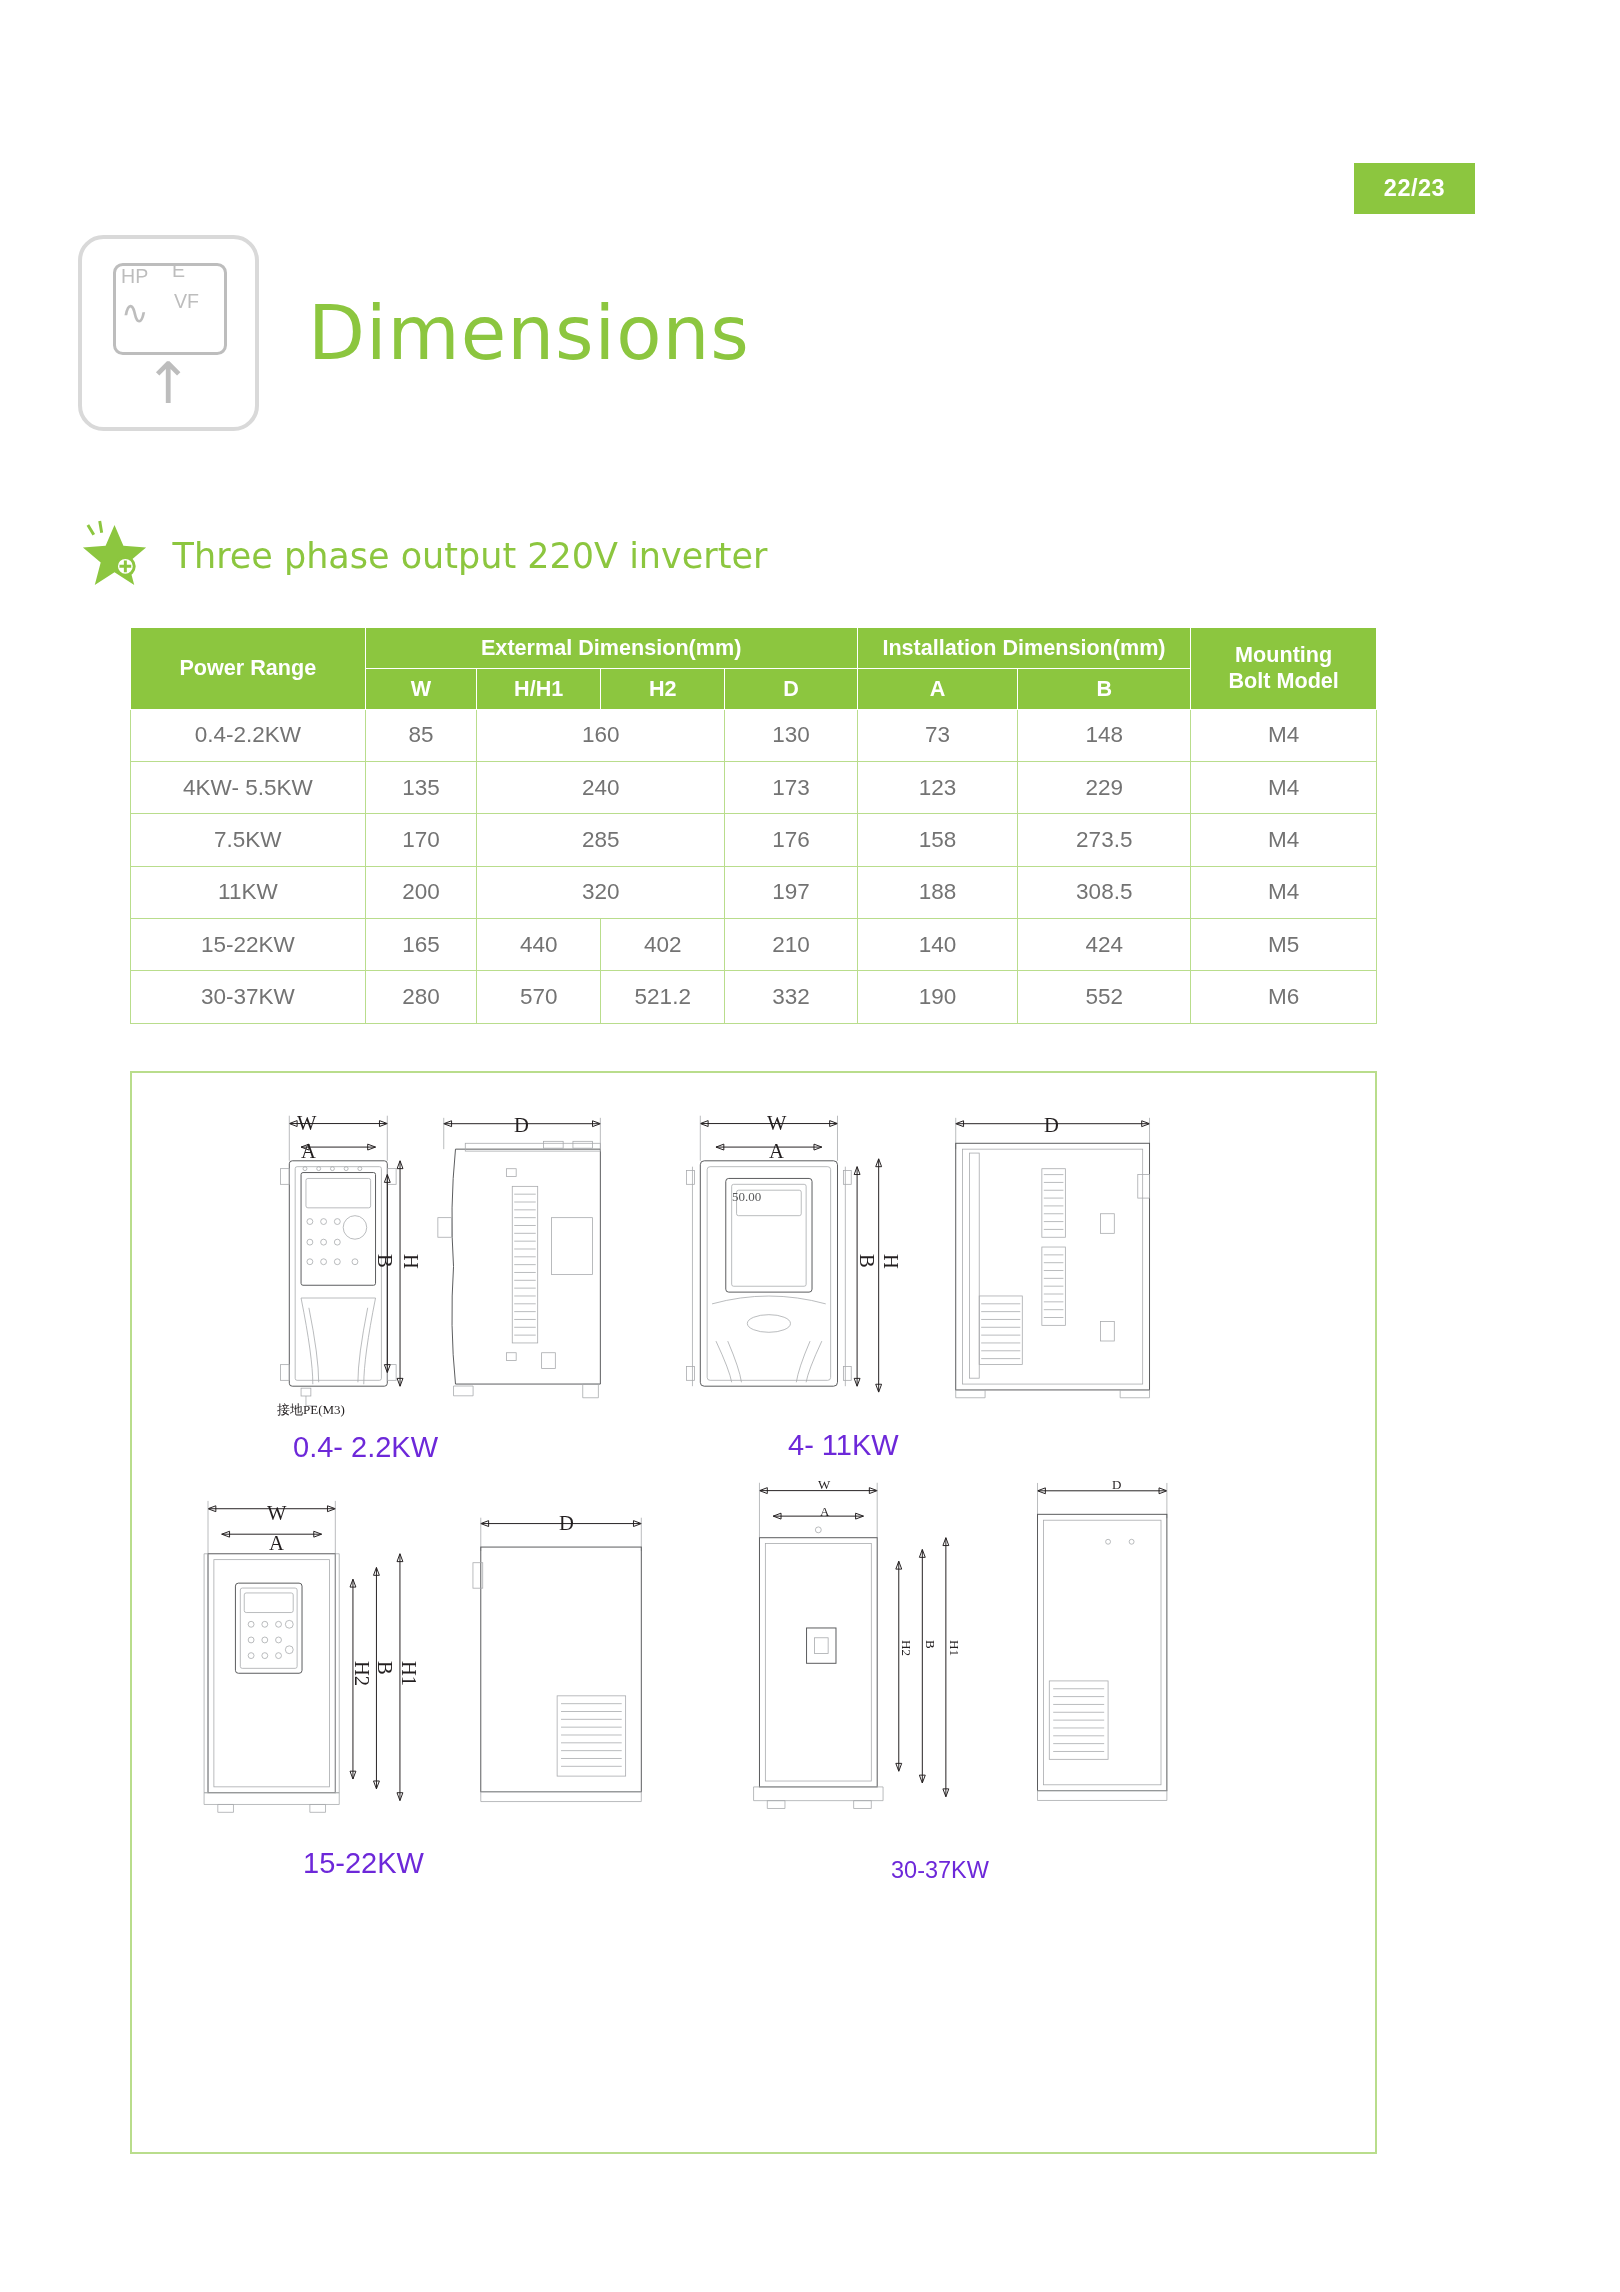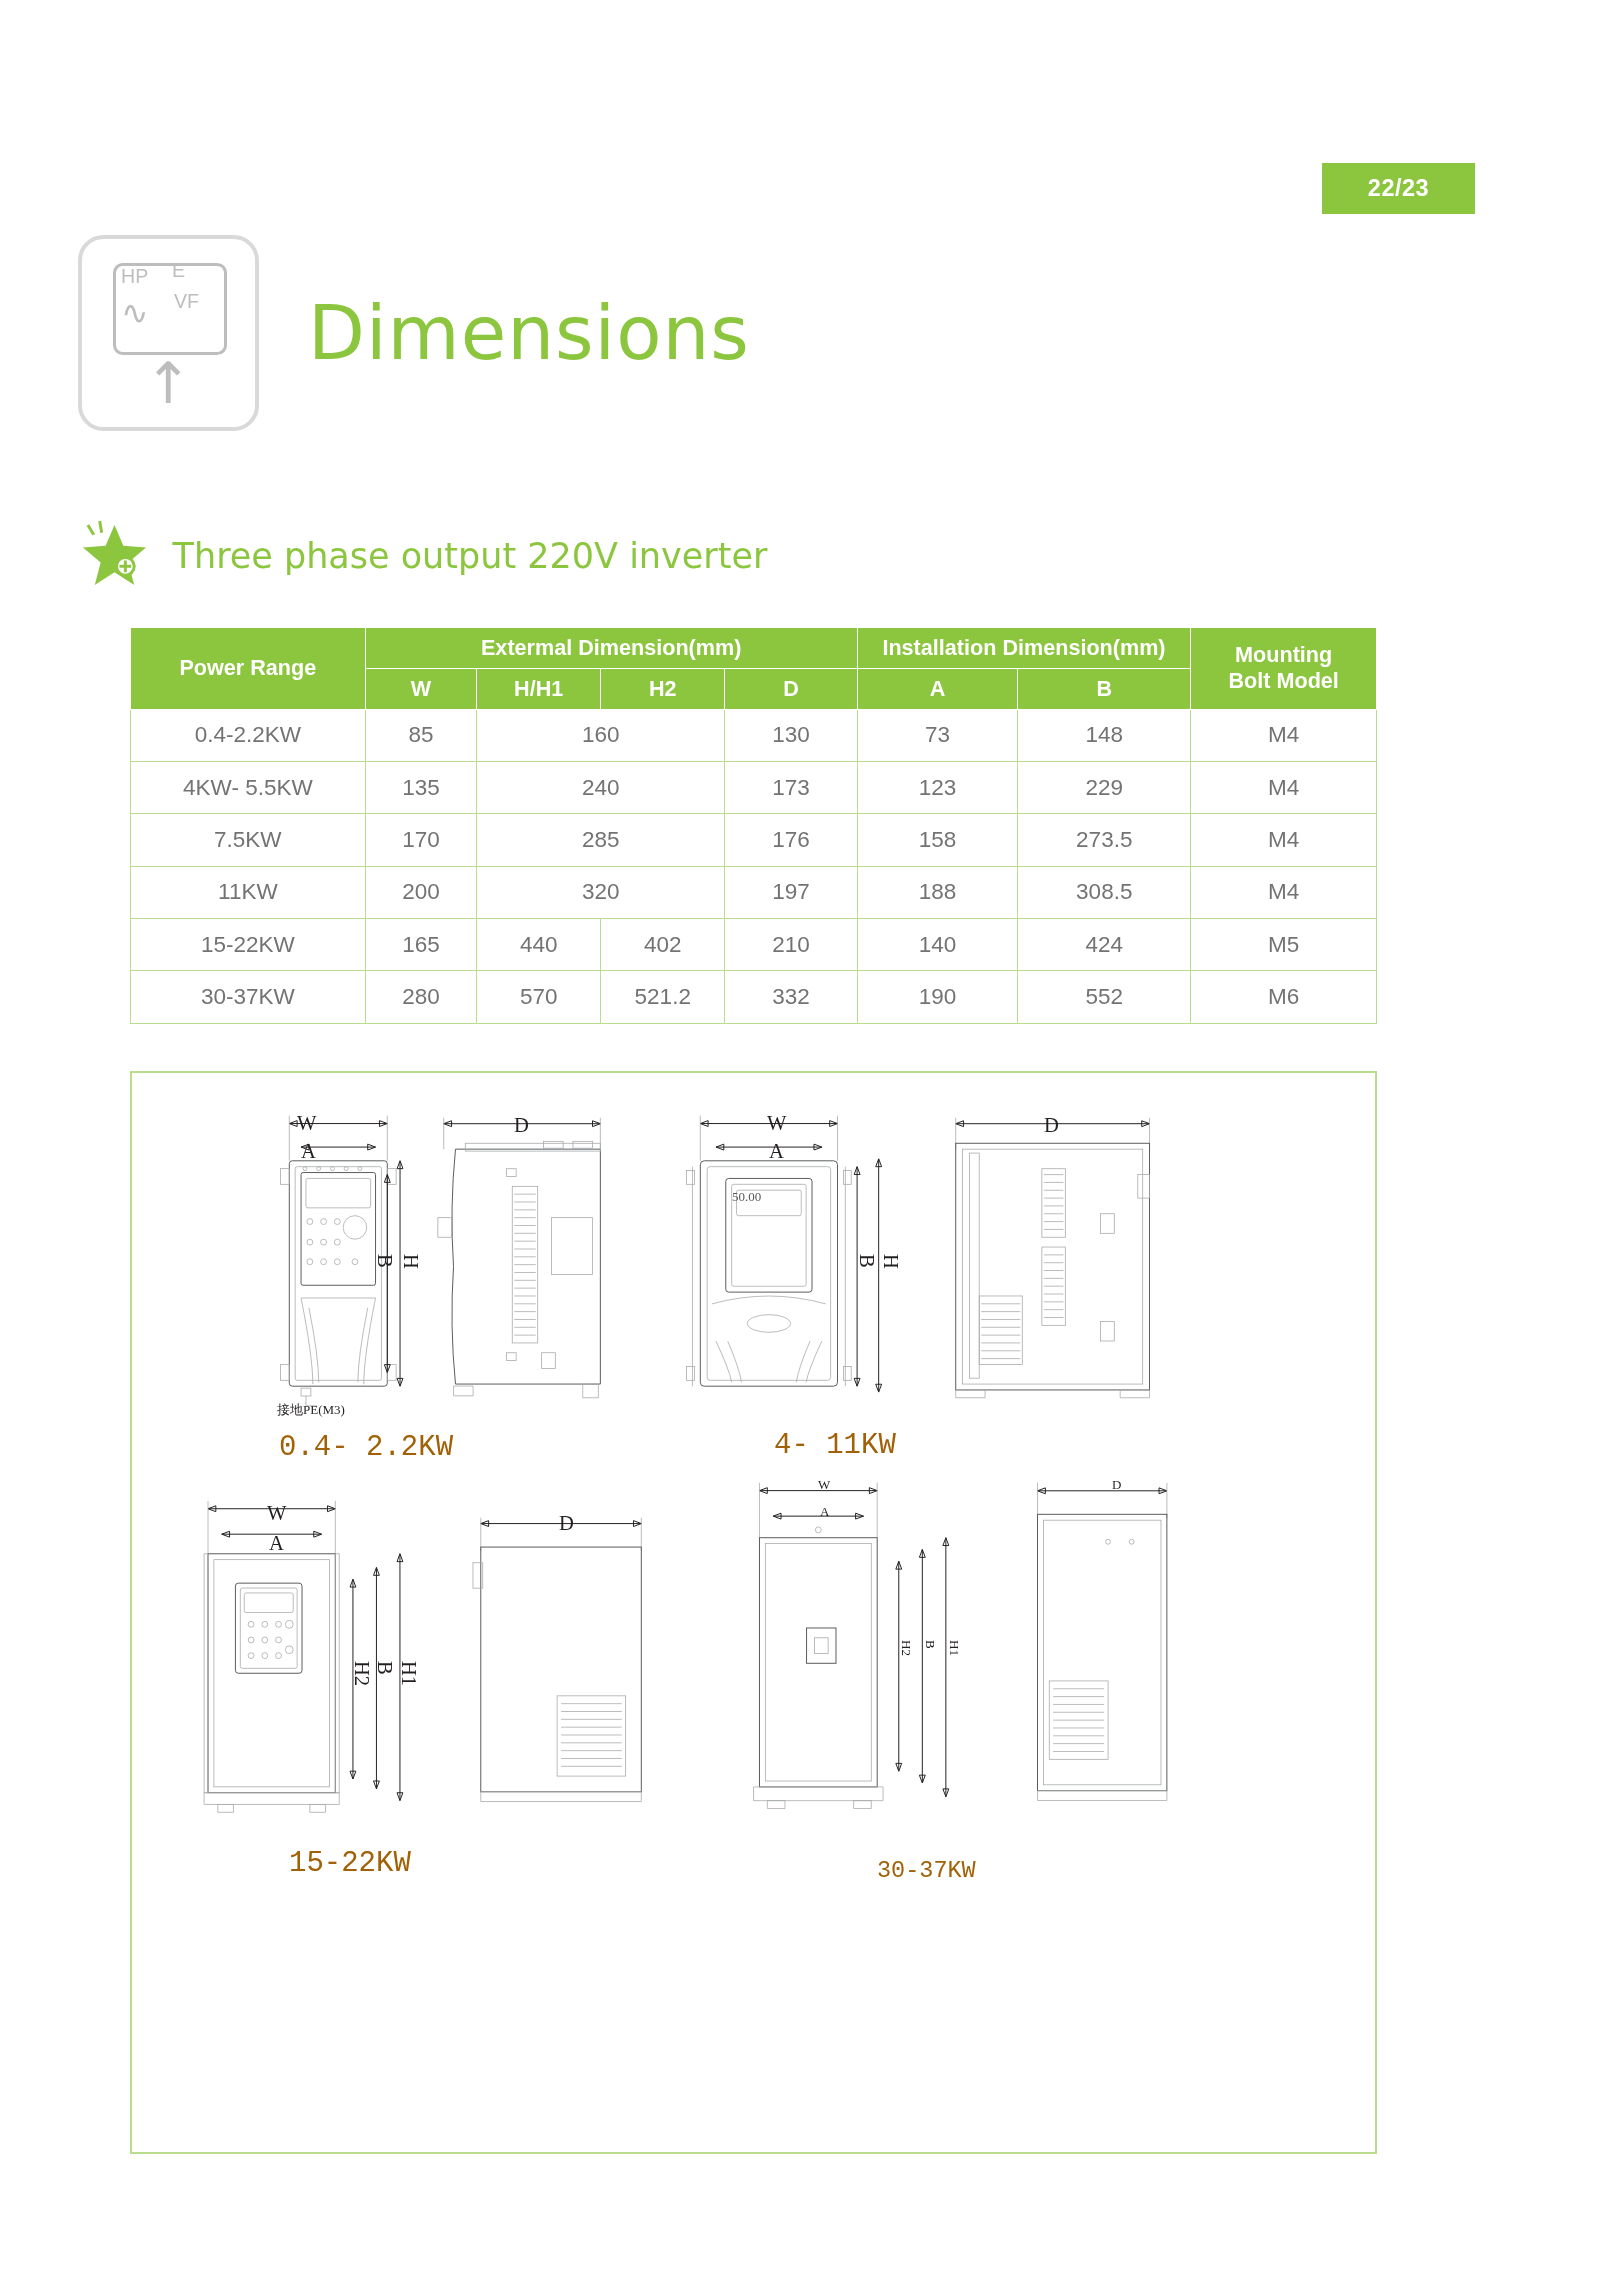--- a/index.html
+++ b/index.html
@@ -7,21 +7,21 @@
     width:1620px;height:2293px;
     background:#ffffff;
     font-family:"Liberation Sans", sans-serif;
     color:#231f20;
     position:relative;
     overflow:hidden;
   }
   
   .page-badge{
     position:absolute;top:163px;right:145px;
-    width:153px;height:51px;
+    width:121px;height:51px;
     background:#8cc63f;
     color:#ffffff;
     font-size:23.5px;font-weight:bold;
     display:flex;align-items:center;justify-content:center;
     letter-spacing:0.5px;
   }
   .page-badge .sep{color:#ffffff;}
   .page-badge .cur{color:#ffffff;}
   
   .hdr{
@@ -92,23 +92,24 @@
   
   .panel{
     position:absolute;left:130px;top:1071px;
     width:1247px;height:1083px;
     border:2px solid #b9dd8c;
     box-sizing:border-box;
     background:#fff;
   }
   .cap{
     position:absolute;
-    font-family:Liberation Mono, monospace;
-    font-size:29px;color:#a16207;
+    font-family:Liberation Sans, sans-serif;
+    font-size:29px;color:#6d28d9;
     white-space:nowrap;
+    margin-left:14px;
   }
   .cap.small{font-size:23.5px;}
   .lbl{
     position:absolute;
     font-family:"Liberation Serif", serif;
     font-size:20.6px;color:#231f20;
     white-space:nowrap;
   }
   .lbl.v{
     writing-mode:vertical-rl;text-orientation:mixed;

